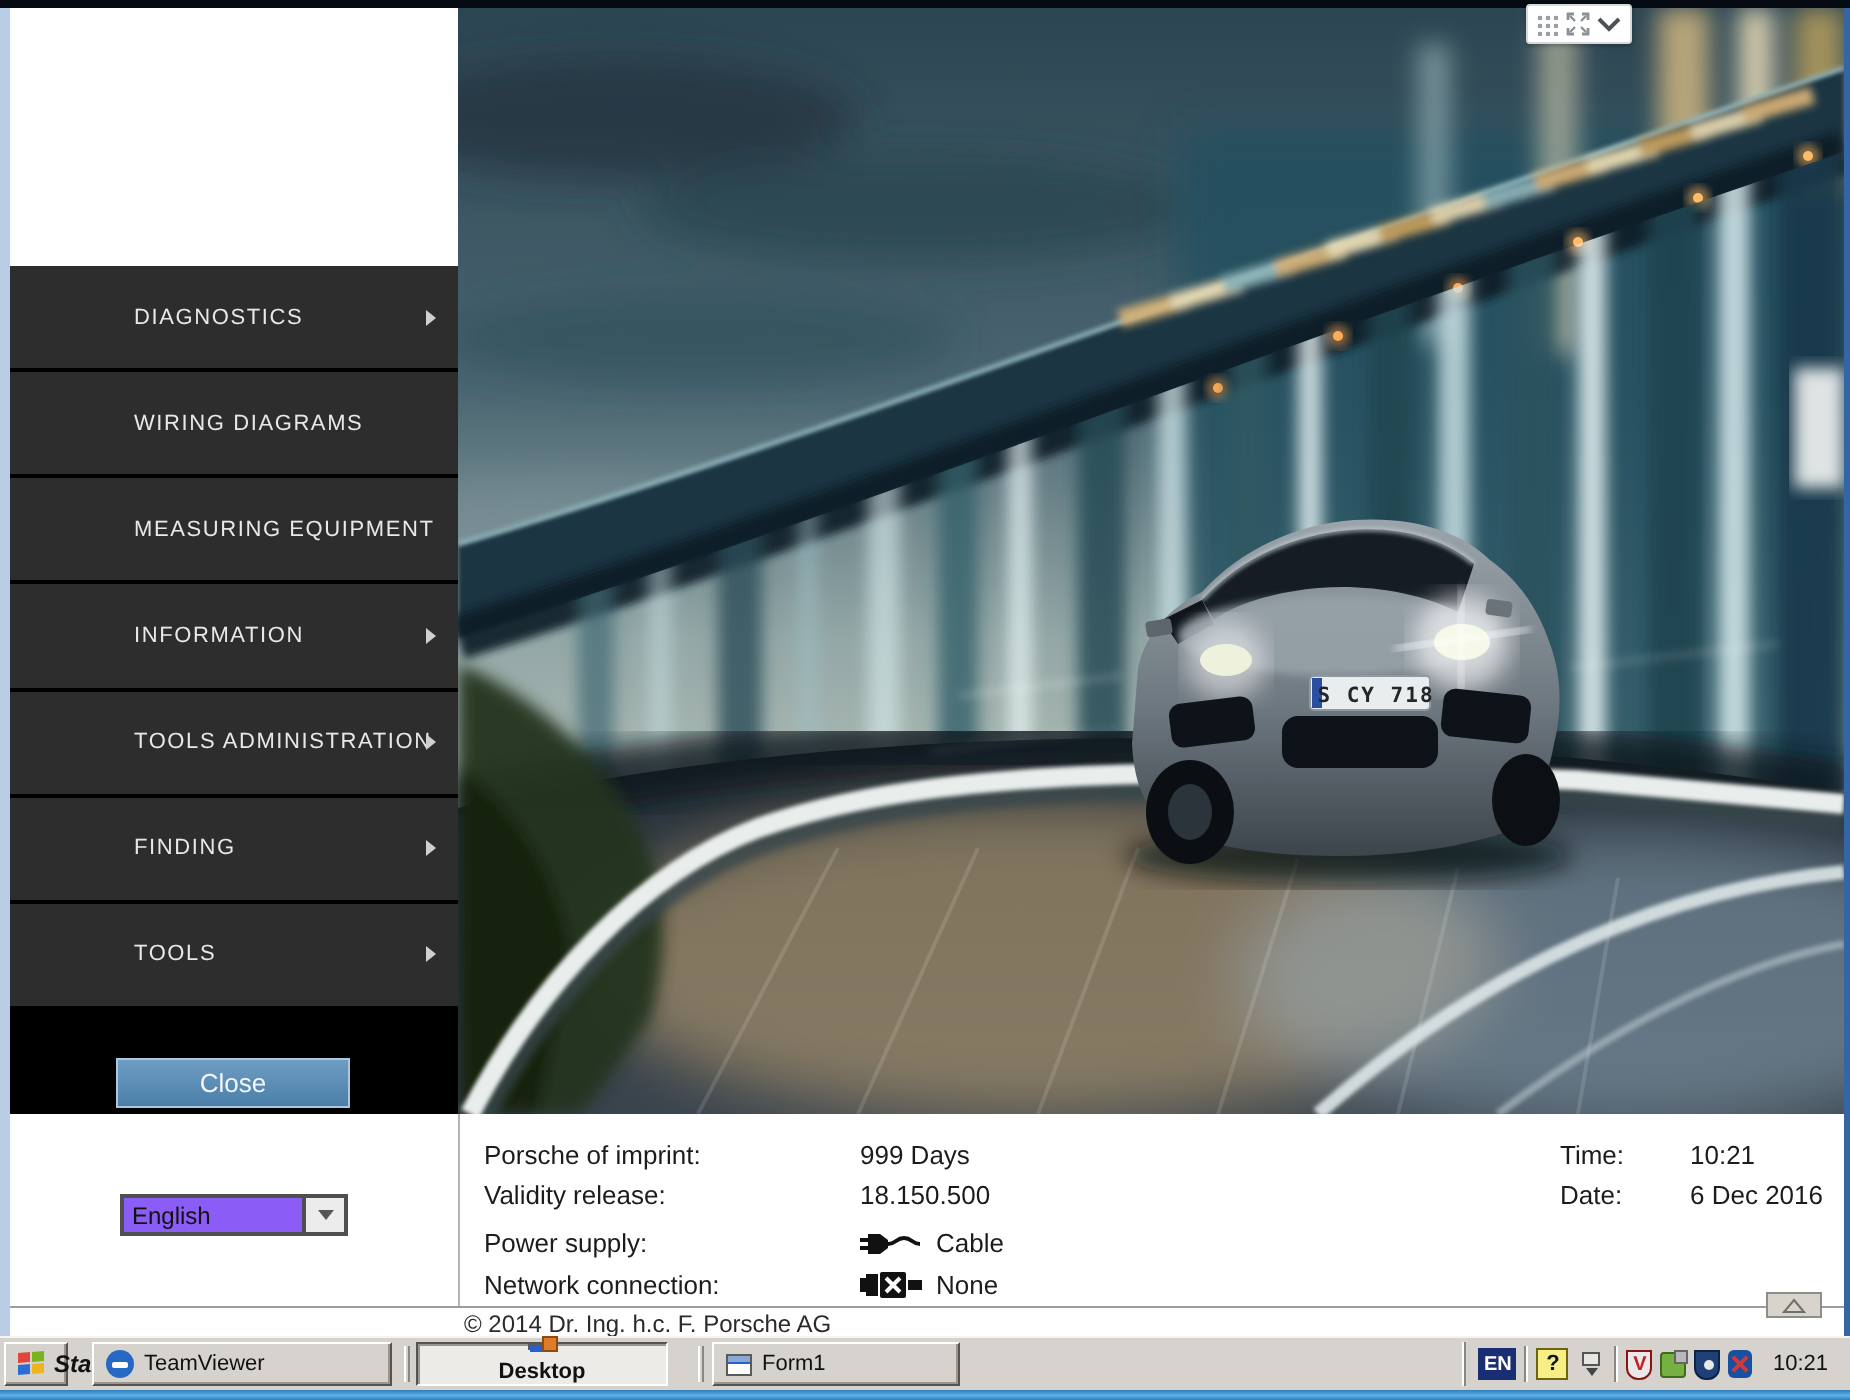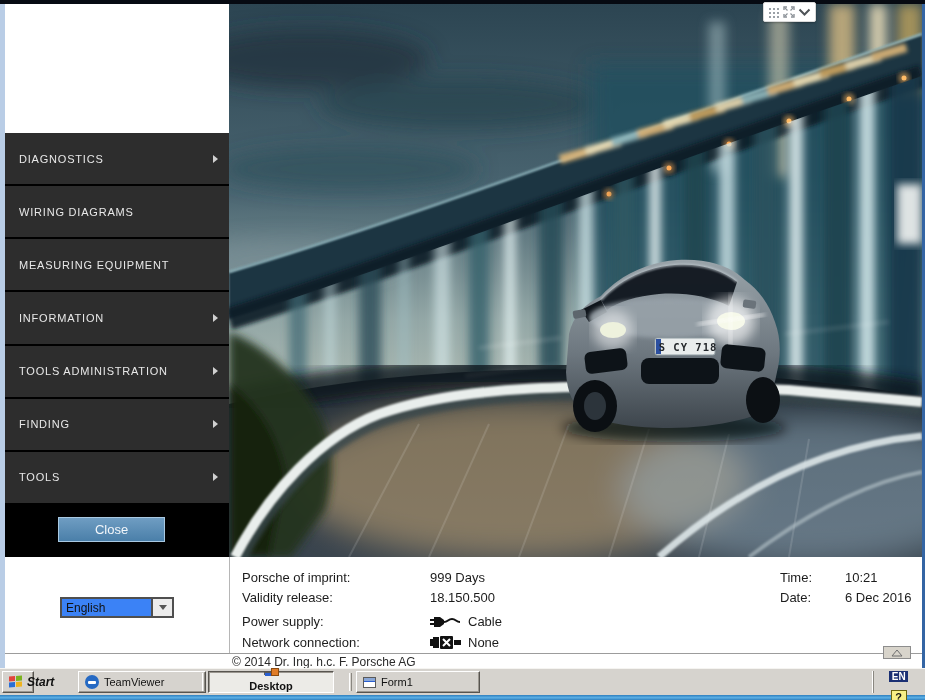--- a/index.html
+++ b/index.html
@@ -10,29 +10,29 @@
   
   .top-border    { position:absolute; left:0; top:0; width:925px; height:4px; background:#060a12; }
   .left-border   { position:absolute; left:0; top:4px; width:5px; height:664px; background:#b9cde6; }
   .right-border  { position:absolute; left:922px; top:4px; width:3px; height:664px; background:#3465a4; }
 
   
   .logo-area { position:absolute; left:5px; top:4px; width:224px; height:129px; background:#ffffff; }
   .menu { position:absolute; left:5px; top:133px; width:224px; height:370px; background:#000; display:flex; flex-direction:column; }
   .menu-item { flex:1 1 auto; background:#2d2d2d; border-bottom:2px solid #000; position:relative; display:flex; align-items:center; cursor:default; }
   .menu-item:last-child { border-bottom:none; }
-  .menu-label { color:#e8e8e8; font-size:11px; letter-spacing:.8px; padding-left:14px; }
+  .menu-label { color:#e8e8e8; font-size:11px; letter-spacing:.8px; padding-left:14px;margin-left:48px; }
   .menu-arrow { position:absolute; right:11px; top:50%; margin-top:-4px; width:0; height:0;
                 border-left:5px solid #d0d0d0; border-top:4px solid transparent; border-bottom:4px solid transparent; }
   .black-zone { position:absolute; left:5px; top:503px; width:224px; height:54px; background:#000; }
-  .close-btn { position:absolute; left:53px; top:14px; width:107px; height:25px;
+  .close-btn { position:absolute; left:53px; top:26px; width:117px; height:25px;
                background:linear-gradient(#6f9dc2,#4a7fa9); border:1px solid #a9c9e2;
                color:#f2f6fa; font-size:13px; display:flex; align-items:center; justify-content:center; cursor:pointer; }
   .sidebar-bottom { position:absolute; left:5px; top:557px; width:224px; height:111px; background:#ffffff; }
-  .lang-combo { position:absolute; left:55px; top:40px; width:114px; height:21px; background:#3b82f6;
+  .lang-combo { position:absolute; left:55px; top:40px; width:114px; height:21px; background:#8b5cf6;
                 border:2px solid #4f4f4f; display:flex; align-items:stretch; cursor:pointer; }
   .lang-value { flex:1; font-size:12px; color:#111; padding:2px 0 0 4px; }
   .lang-btn { width:21px; border-left:2px solid #4f4f4f; background:#ececec; display:flex; align-items:center; justify-content:center; }
   .lang-btn .tri { width:0; height:0; border-top:5px solid #555; border-left:4px solid transparent; border-right:4px solid transparent; }
 
   
   .image-area { position:absolute; left:229px; top:4px; width:693px; height:553px; overflow:hidden; background:#23414d; }
   .mini-toolbar { position:absolute; left:763px; top:2px; width:53px; height:20px; background:#fff;
                   border:1px solid #d9d9d9; border-radius:2px; display:flex; align-items:center; justify-content:space-between;
                   padding:0 4px; box-shadow:0 1px 2px rgba(0,0,0,.25); z-index:5; }
@@ -70,21 +70,21 @@
   .win-flag i:nth-child(1){background:#e2453c;} .win-flag i:nth-child(2){background:#7bb21f;}
   .win-flag i:nth-child(3){background:#2a6fd6;} .win-flag i:nth-child(4){background:#efb31f;}
   .tv-icon { width:14px; height:14px; border-radius:50%; background:#2569c3; position:relative; }
   .tv-icon::after { content:""; position:absolute; left:3px; top:5.5px; width:8px; height:3px; background:#fff; border-radius:1px; }
   .desk-icon { width:14px; height:12px; background:#fff; border:1px solid #5a5a5a; position:relative; }
   .desk-icon::before { content:""; position:absolute; left:0; top:0; right:0; height:3px; background:#2a5fd0; }
   .desk-icon::after { content:""; position:absolute; right:-2px; bottom:-2px; width:6px; height:6px; background:#e07c28; border:1px solid #8a4a10; }
   .form-icon { width:13px; height:11px; background:#fff; border:1px solid #5a5a5a; position:relative; }
   .form-icon::before { content:""; position:absolute; left:0; top:0; right:0; height:3px; background:#8aa7d6; border-bottom:1px solid #2a5fd0; }
   .tray { position:absolute; right:3px; top:2px; height:22px; display:flex; align-items:center; gap:4px; padding:0 5px 0 6px;
-          border-left:1px solid #8a8780; box-shadow:-1px 0 0 #ffffff;flex-direction:column; }
+          border-left:1px solid #8a8780; box-shadow:-1px 0 0 #ffffff; }
   .tray-groove { width:0; height:18px; border-left:1px solid #8a8780; border-right:1px solid #ffffff; }
   .en-box { width:19px; height:16px; background:#1a2f73; color:#fff; font-size:10px; font-weight:bold;
             display:flex; align-items:center; justify-content:center; cursor:pointer; }
   .help-icon { width:16px; height:16px; background:#f7ef86; border:1px solid #6b6410; color:#111;
                font-size:11px; font-weight:bold; display:flex; align-items:center; justify-content:center; cursor:pointer; }
   .hidden-btn { width:15px; height:18px; display:flex; flex-direction:column; align-items:center; justify-content:center; gap:1px; cursor:pointer; }
   .hidden-btn .w { width:9px; height:7px; border:1px solid #555; background:#e8e6e2; }
   .hidden-btn .c { width:0; height:0; border-top:4px solid #444; border-left:3px solid transparent; border-right:3px solid transparent; }
   .shield-v { width:13px; height:15px; background:#e9e9e9; border:1px solid #8a1414; border-radius:0 0 6px 6px;
               color:#c22128; font-size:10px; font-weight:bold; display:flex; align-items:center; justify-content:center; cursor:pointer; }
@@ -397,21 +397,21 @@
   <div class="taskbar">
     <div class="tb-btn" style="left:2px; width:32px;">
       <span class="win-flag">
           <i></i>
           <i></i>
           <i></i>
           <i></i>
         </span>
       <span class="start-label">Start</span>
     </div>
-    <div class="tb-btn" style="left:78px; width:128px;">
+    <div class="tb-btn" style="left:46px; width:150px;">
       <span class="tv-icon"></span>
       <span>TeamViewer</span>
     </div>
     <div class="tb-grip" style="left:202px;"></div>
     <div class="tb-btn active" style="left:208px; width:126px;">
       <span class="desk-icon"></span>
       <span>Desktop</span>
     </div>
     <div class="tb-grip" style="left:349px;"></div>
     <div class="tb-btn" style="left:356px; width:124px;">

